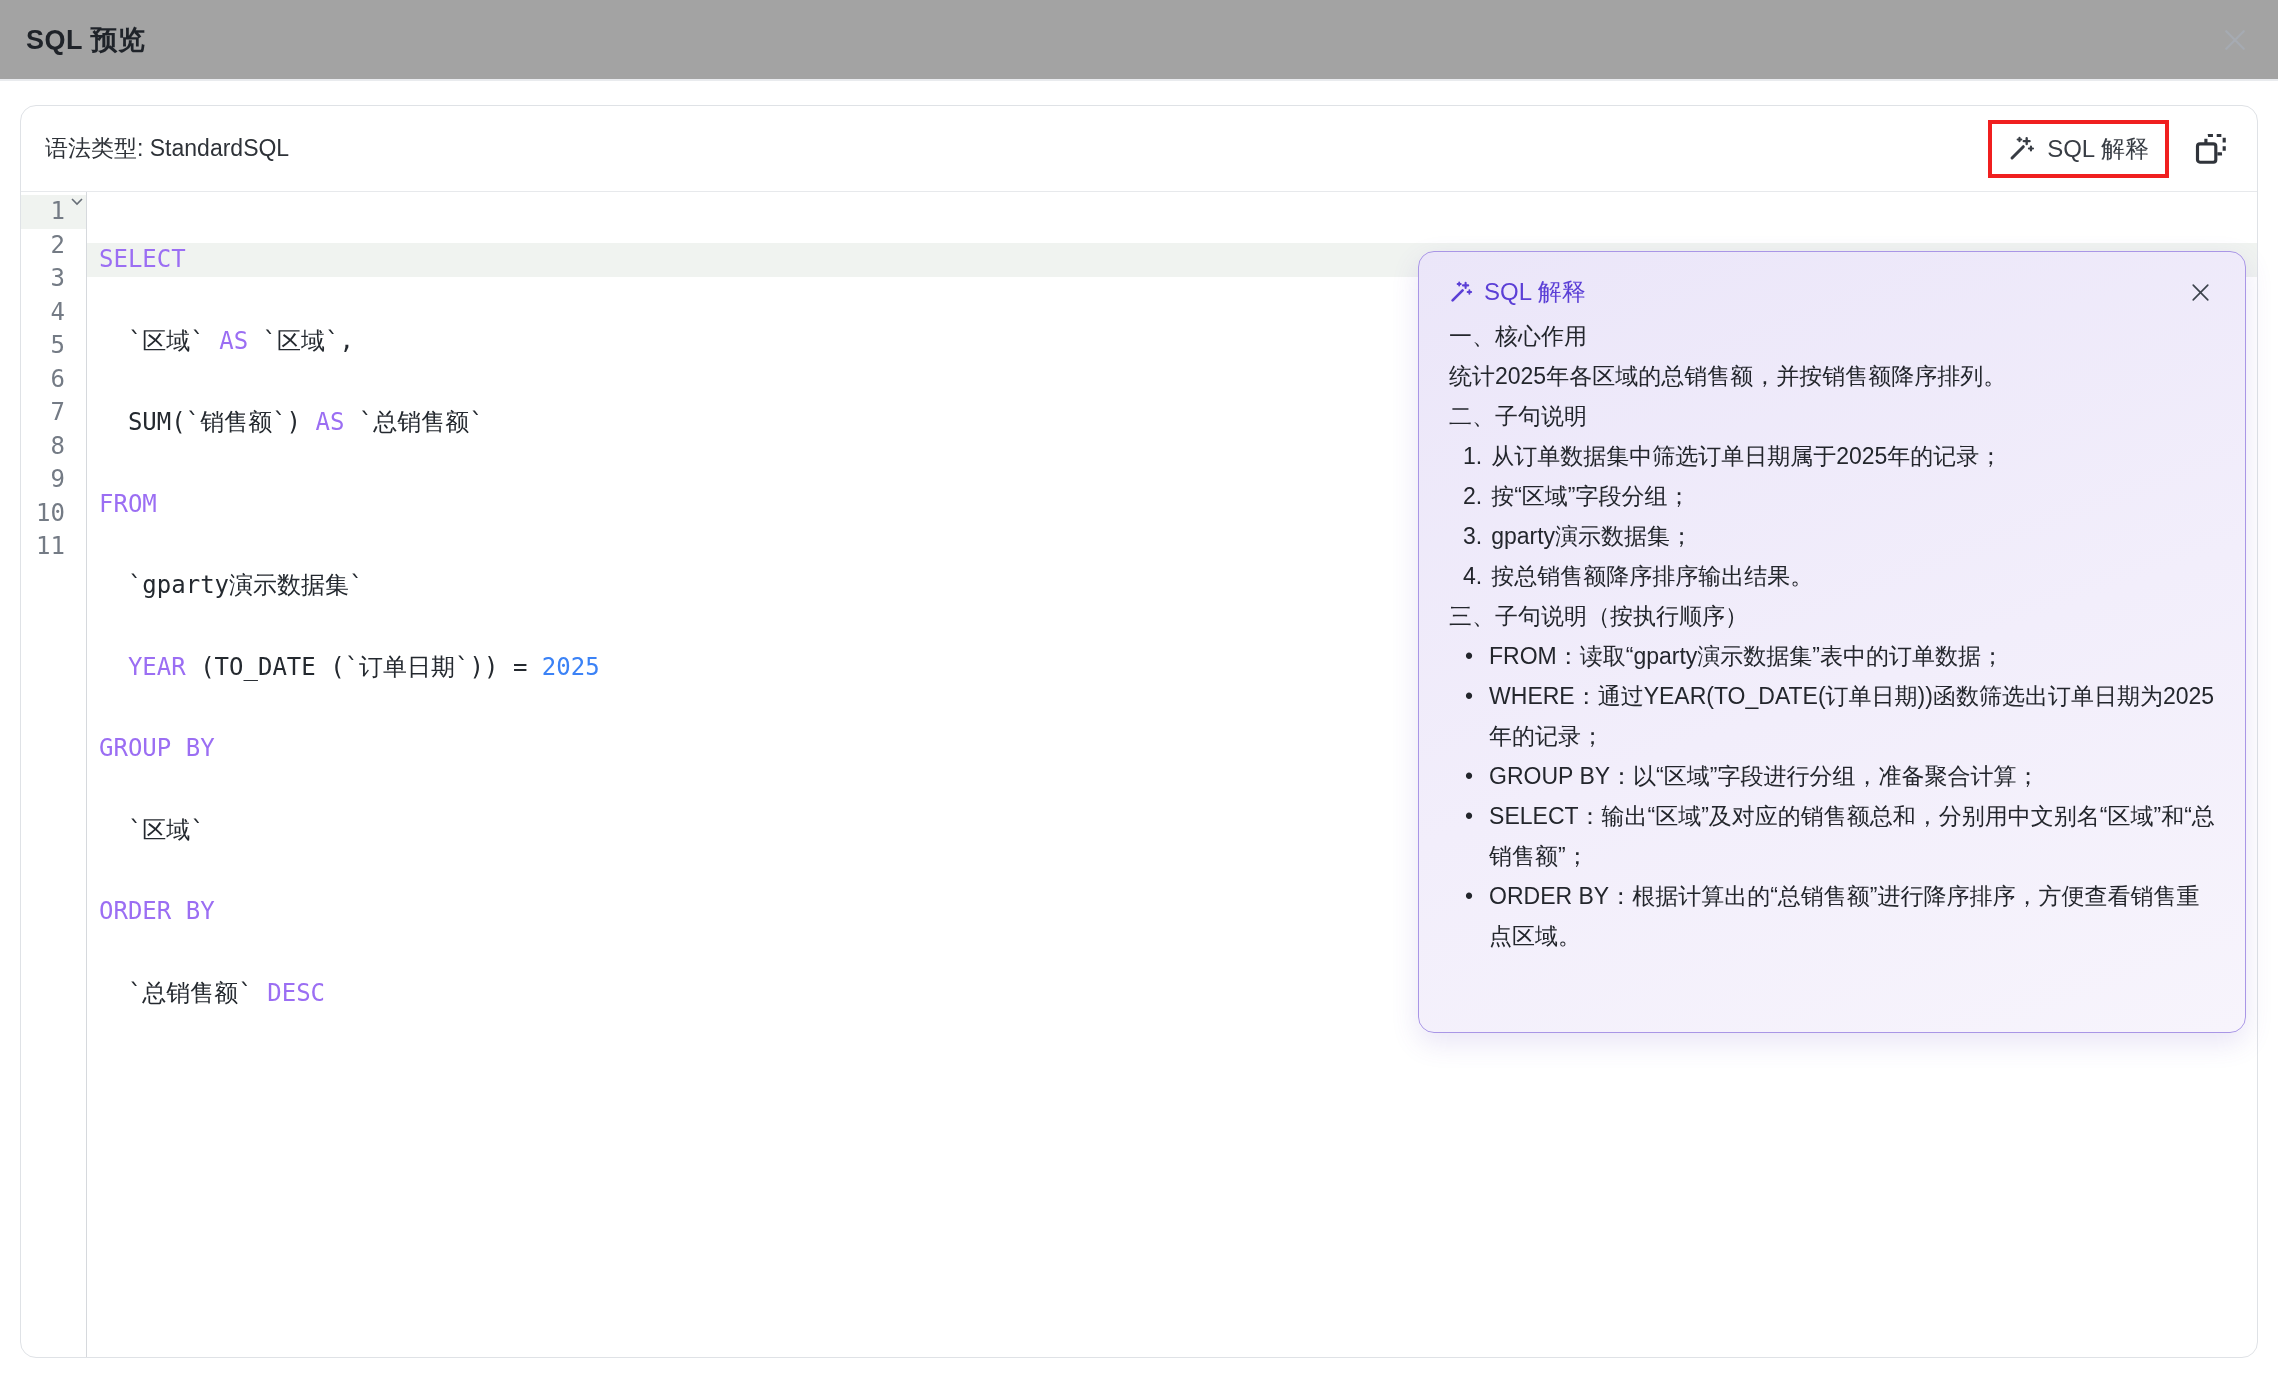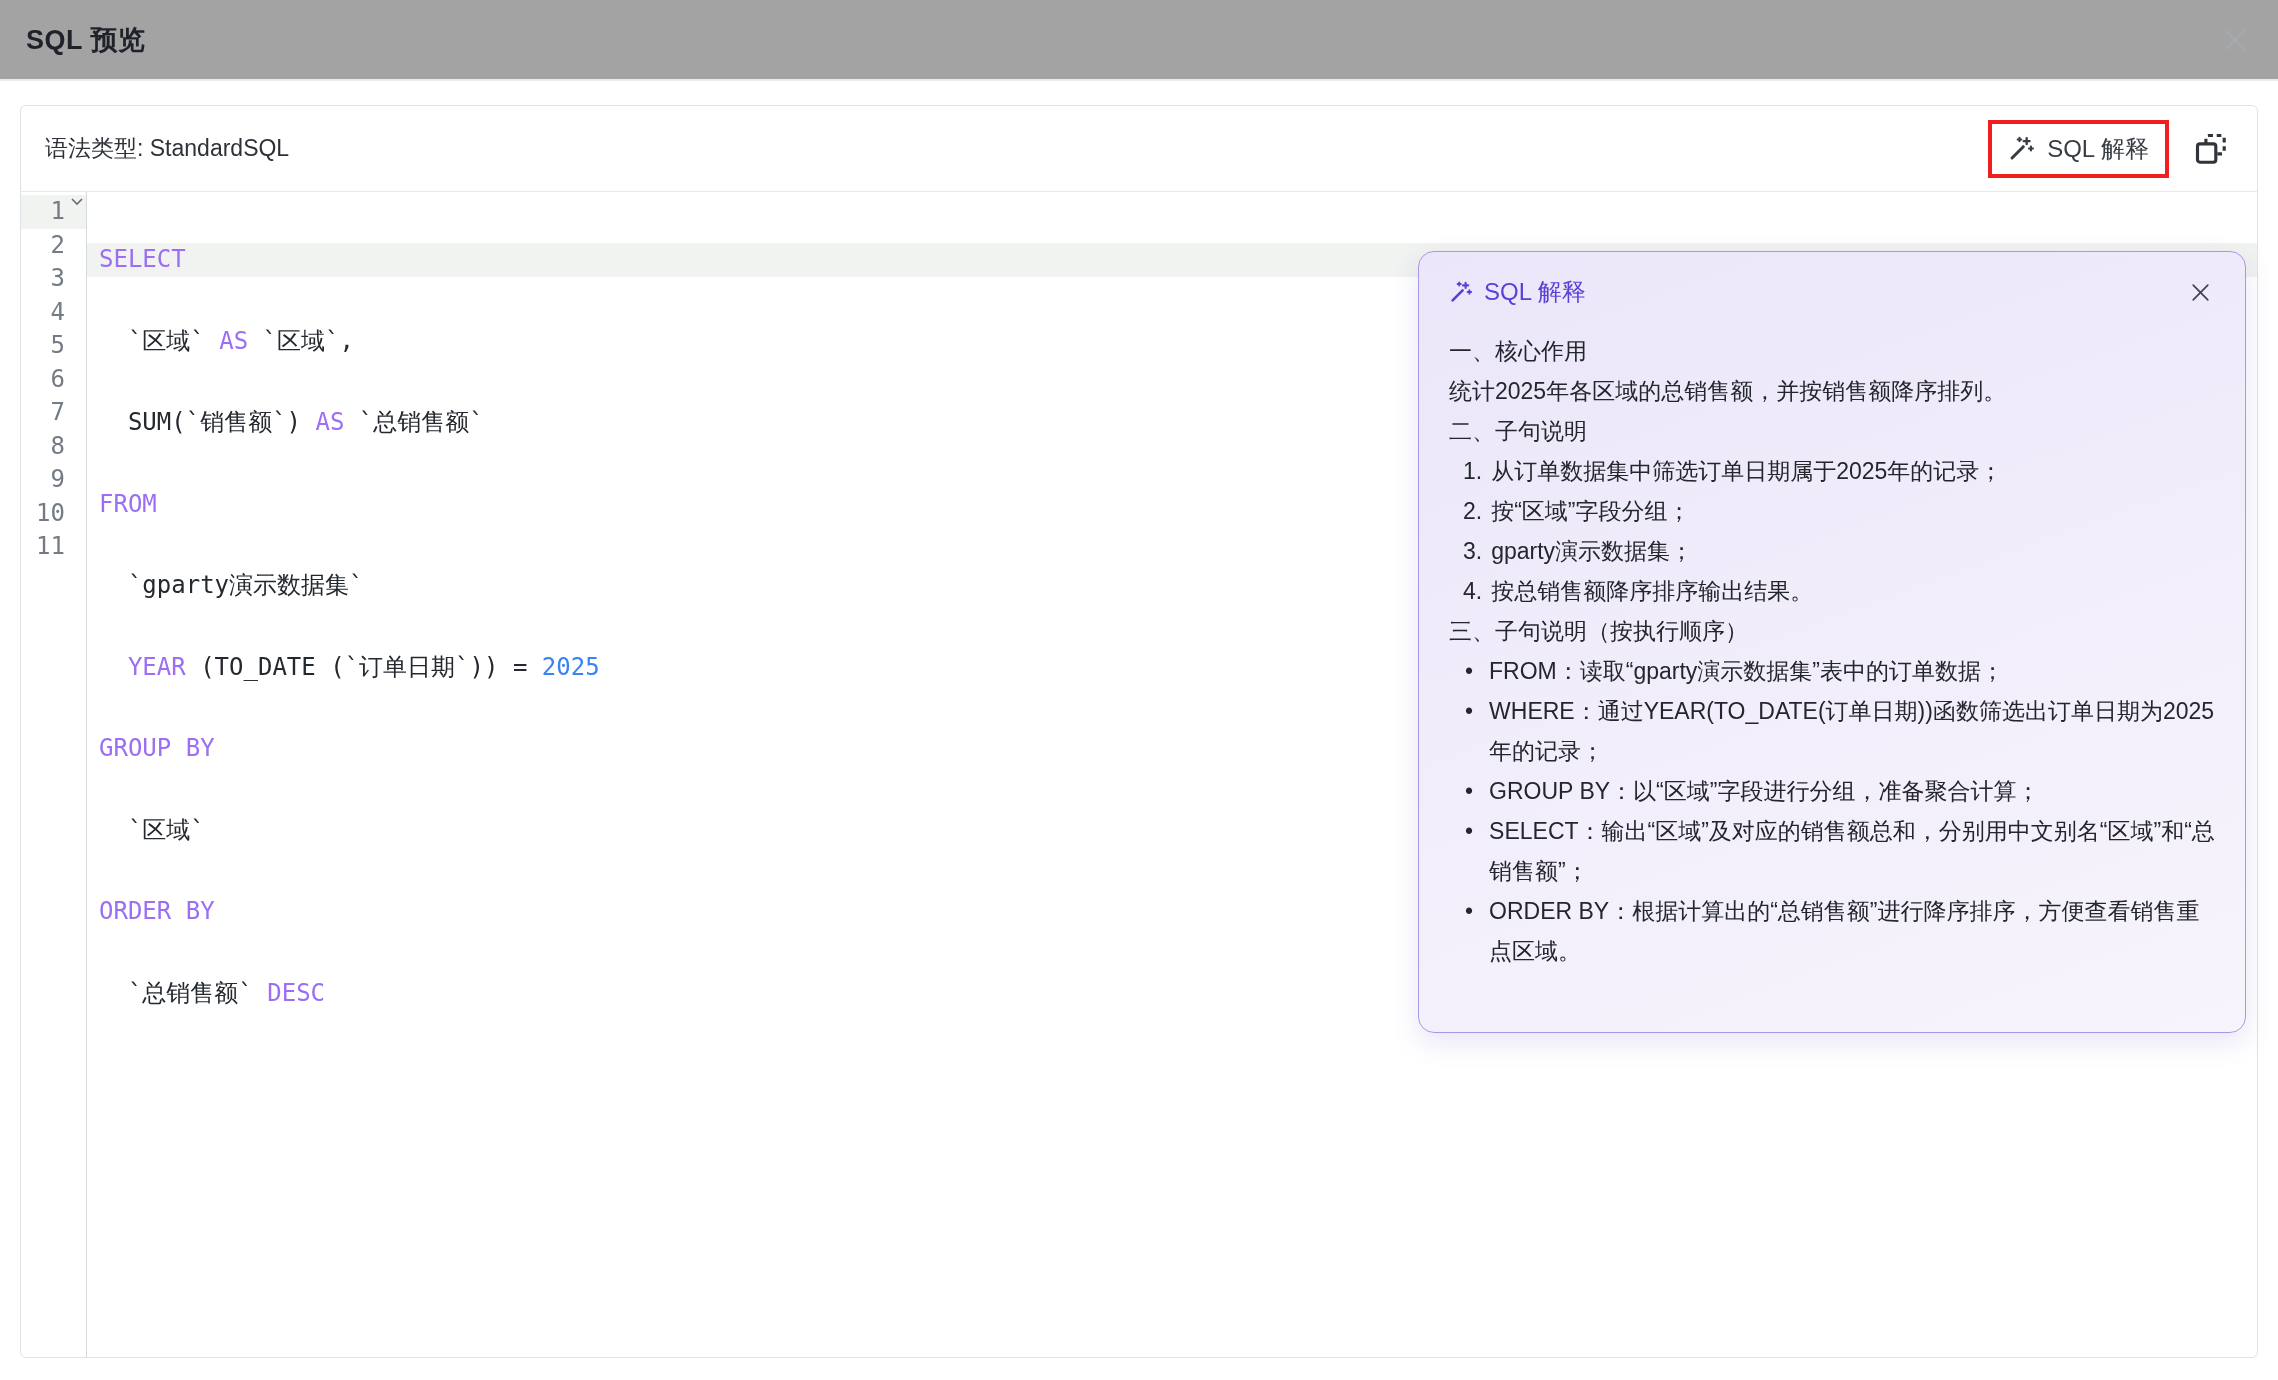--- a/index.html
+++ b/index.html
@@ -14,21 +14,21 @@
     position:absolute; top:0; left:0; right:0; height:81px;
     display:flex; align-items:center; justify-content:space-between;
     padding:0 26px; border-bottom:2px solid #e9ebee; background:#a3a3a3;
   }
   .dlg-title { font-size:27px; font-weight:bold; color:#1f2329; letter-spacing:.5px; }
   .dlg-close { width:34px; height:34px; display:flex; align-items:center; justify-content:center; cursor:pointer; }
 
   
   .main-panel {
     position:absolute; left:20px; top:105px; width:2238px; height:1253px;
-    border:1px solid #dfe2e6; border-radius:6px; background:#fff;
+    border:1px solid #dfe2e6; border-radius:16px; background:#fff;
   }
   .toolbar {
     height:86px; border-bottom:1px solid #e7e9ec;
     display:flex; align-items:center; justify-content:space-between; padding:0 24px;
   }
   .syntax-label { font-size:23px; color:#2e3238; }
   .toolbar-right { display:flex; align-items:center; }
   .explain-btn-highlight {
     border:4px solid #f01f1f; display:flex; align-items:center;
     padding:9px 16px; background:#fff;
@@ -59,21 +59,21 @@
   .explain-panel {
     position:absolute; left:1397px; top:145px; width:828px; height:782px;
     border:1px solid #a996e6; border-radius:16px;
     background:linear-gradient(160deg,#ebe6f9 0%,#f2eefb 55%,#f7f4fc 100%);
     box-shadow:0 10px 28px rgba(99,72,190,.14);
     padding:24px 30px 0 30px;
   }
   .explain-head { display:flex; align-items:center; }
   .explain-title { display:flex; align-items:center; gap:11px; color:#5b3fd6; font-size:24px; }
   .explain-close { margin-left:auto; width:30px; height:30px; display:flex; align-items:center; justify-content:center; cursor:pointer; }
-  .explain-content { margin-top:23px; font-size:23px; line-height:40px; color:#23262c; }
+  .explain-content { margin-top:8px; font-size:23px; line-height:40px; color:#23262c; }
   .x-heading { }
   .x-paragraph { }
   .x-item { display:flex; }
   .x-item.numbered { padding-left:14px; }
   .x-item.numbered .marker { flex:0 0 auto; padding-right:9px; }
   .x-item.bulleted { padding-left:16px; }
   .x-item.bulleted .marker { flex:0 0 auto; padding-right:16px; }
   .itext { flex:1; }
   svg { display:block; }
 </style>

